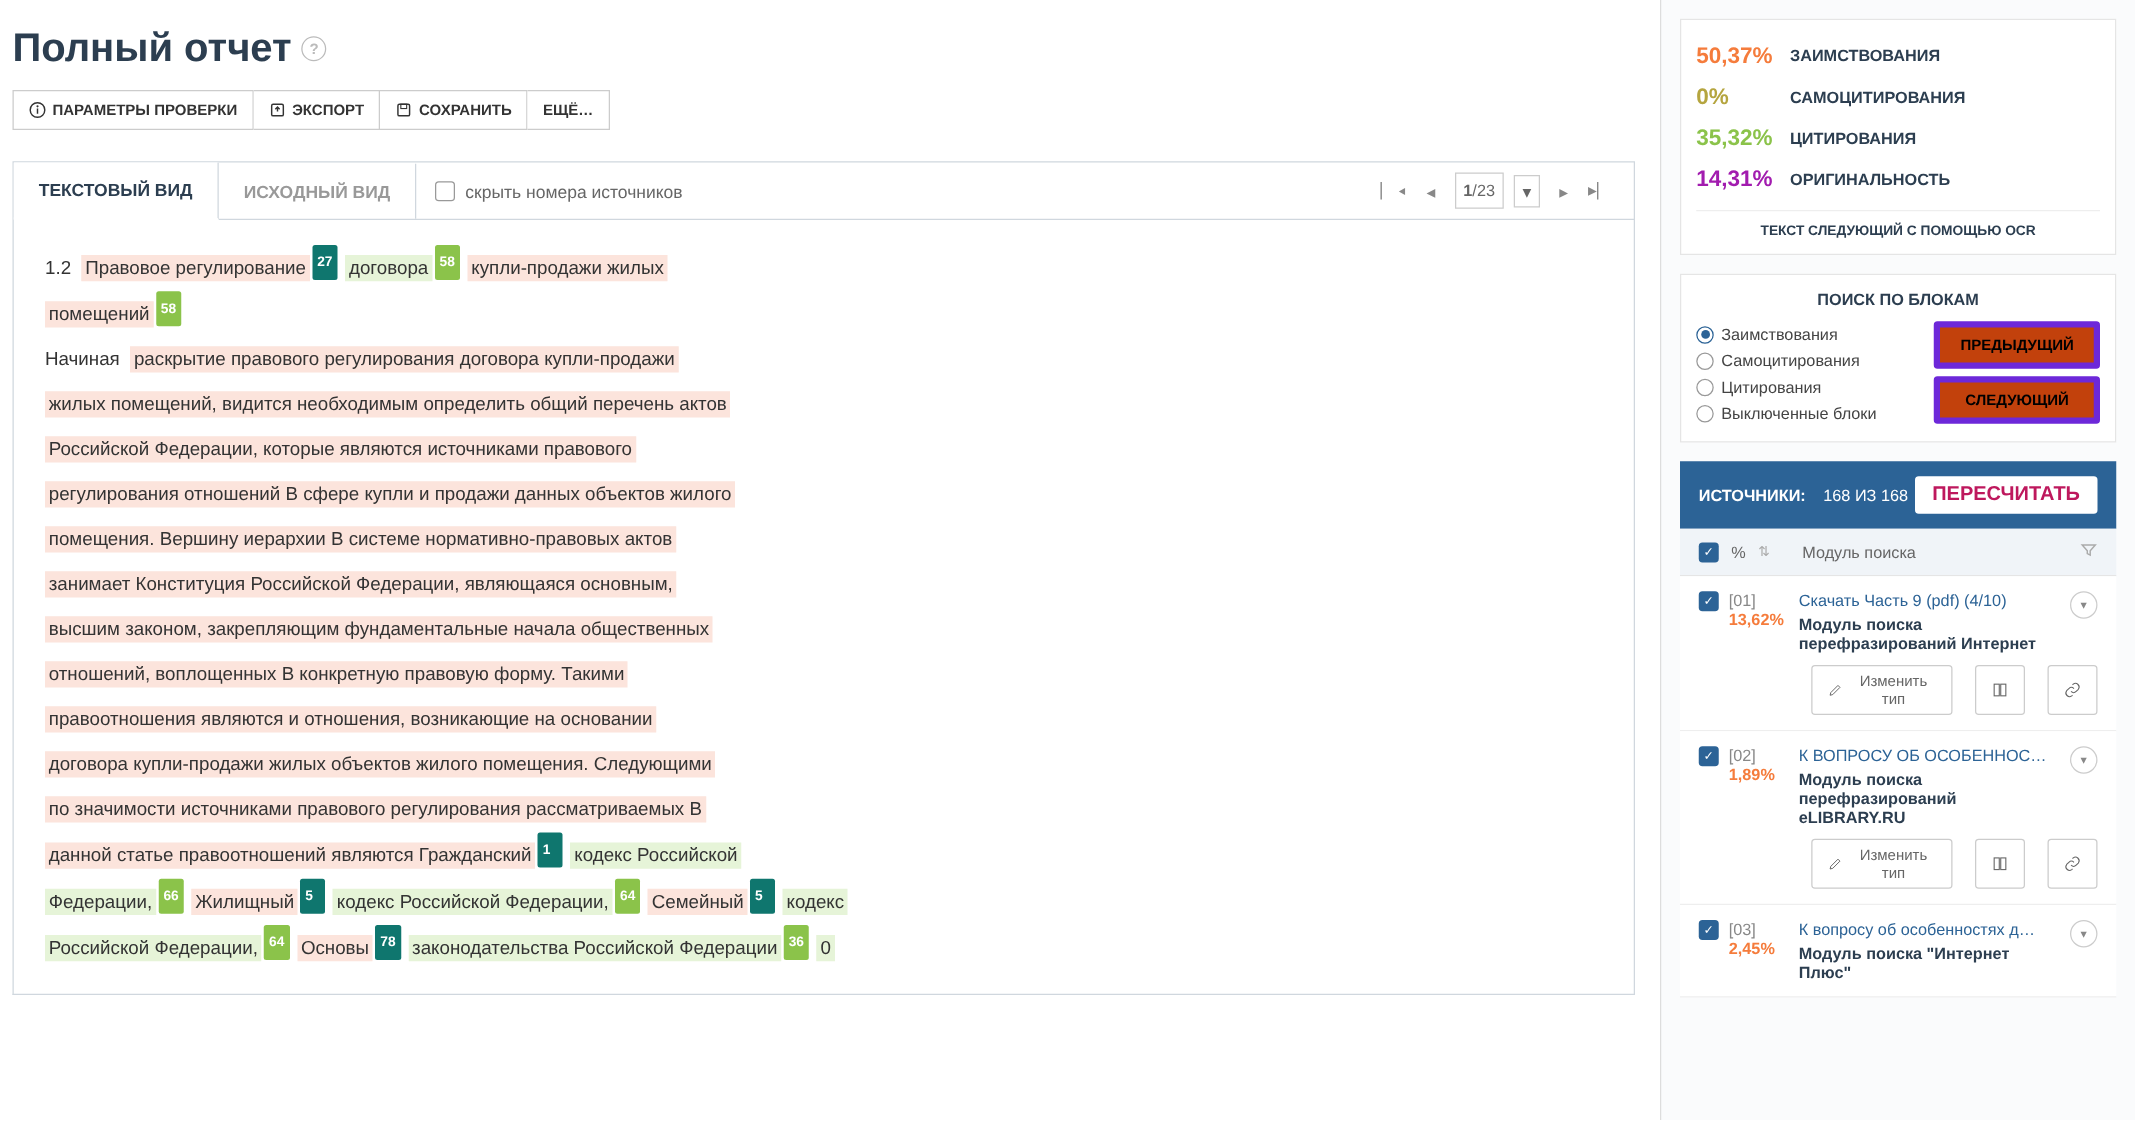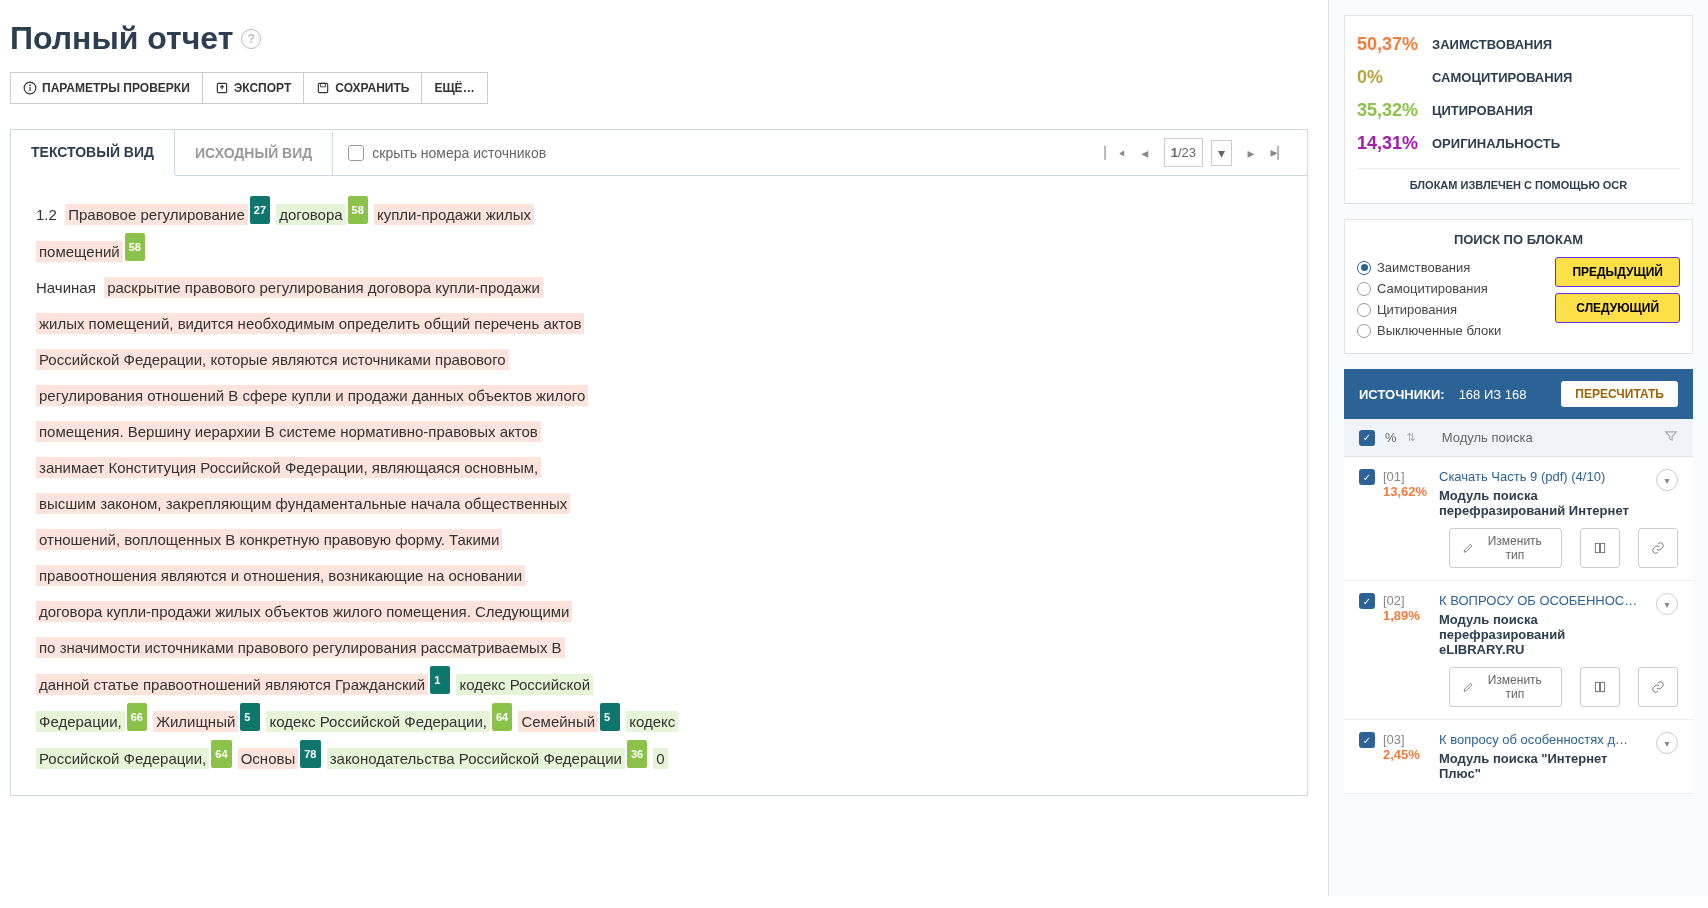--- a/index.html
+++ b/index.html
@@ -52,26 +52,26 @@
 
 .block-search { background: #fff; border: 1px solid #e5e5e5; margin: 0 15px 15px; padding: 12px; }
 .bs-title { text-align: center; font-size: 13px; font-weight: bold; color: #2c3e50; margin-bottom: 10px; }
 .bs-body { display: flex; gap: 10px; }
 .bs-radios { flex: 1; }
 .bs-radio { display: flex; align-items: center; gap: 6px; padding: 3px 0; font-size: 13px; color: #444; }
 .radio-dot { width: 14px; height: 14px; border: 1.5px solid #2c6396; border-radius: 50%; display: inline-flex; align-items: center; justify-content: center; }
 .radio-dot.checked::after { content: ''; width: 7px; height: 7px; background: #2c6396; border-radius: 50%; }
 .radio-dot:not(.checked) { border-color: #999; }
 .bs-btns { display: flex; flex-direction: column; gap: 6px; }
-.bs-btns button { border: 1px solid #6d28d9; background: #fde047; padding: 7px 16px; font-size: 12px; font-weight: bold; border-radius: 3px; cursor: pointer; }
+.bs-btns button { border: 5px solid #6d28d9; background: #c2410c; padding: 7px 16px; font-size: 12px; font-weight: bold; border-radius: 3px; cursor: pointer; }
 
 .src-header { background: #2c6396; color: #fff; padding: 12px 15px; display: flex; align-items: center; justify-content: space-between; margin: 0 15px; }
 .src-header-left { font-size: 13px; font-weight: bold; }
 .src-header-left .cnt { margin-left: 14px; font-weight: normal; }
-.src-header button { background: #fff; color: #a16207; border: none; padding: 6px 14px; font-size: 12px; font-weight: bold; border-radius: 3px; cursor: pointer; }
+.src-header button { background: #fff; color: #be185d; border: none; padding: 6px 14px; font-size: 16px; font-weight: bold; border-radius: 3px; cursor: pointer; }
 
 .src-filter { background: #f0f4f8; padding: 10px 15px; display: flex; align-items: center; gap: 10px; border-bottom: 1px solid #e5e5e5; margin: 0 15px; }
 .chk-blue { width: 16px; height: 16px; background: #2c6396; border-radius: 3px; display: inline-flex; align-items: center; justify-content: center; color: #fff; font-size: 10px; }
 .src-filter-lbl { color: #666; font-size: 13px; }
 .sort-arrows { color: #aaa; font-size: 11px; }
 .filter-icon { margin-left: auto; color: #aaa; }
 
 .src-item { padding: 12px 15px; border-bottom: 1px solid #eee; margin: 0 15px; background: #fff; }
 .src-top { display: flex; gap: 8px; }
 .src-idx { color: #888; font-size: 13px; min-width: 30px; }
@@ -174,21 +174,21 @@
           <span class="stat-lbl">САМОЦИТИРОВАНИЯ</span>
         </div>
       <div class="stat-row">
           <span class="stat-pct green">35,32%</span>
           <span class="stat-lbl">ЦИТИРОВАНИЯ</span>
         </div>
       <div class="stat-row">
           <span class="stat-pct blue">14,31%</span>
           <span class="stat-lbl">ОРИГИНАЛЬНОСТЬ</span>
         </div>
-      <div class="ocr-note">БЛОКАМ ИЗВЛЕЧЕН С ПОМОЩЬЮ OCR</div>
+      <div class="ocr-note">ТЕКСТ СЛЕДУЮЩИЙ С ПОМОЩЬЮ OCR</div>
     </div>
 
     <div class="block-search">
       <div class="bs-title">ПОИСК ПО БЛОКАМ</div>
       <div class="bs-body">
         <div class="bs-radios">
           <label class="bs-radio">
               <span class="radio-dot checked"></span>
               <span>Заимствования</span>
             </label>

